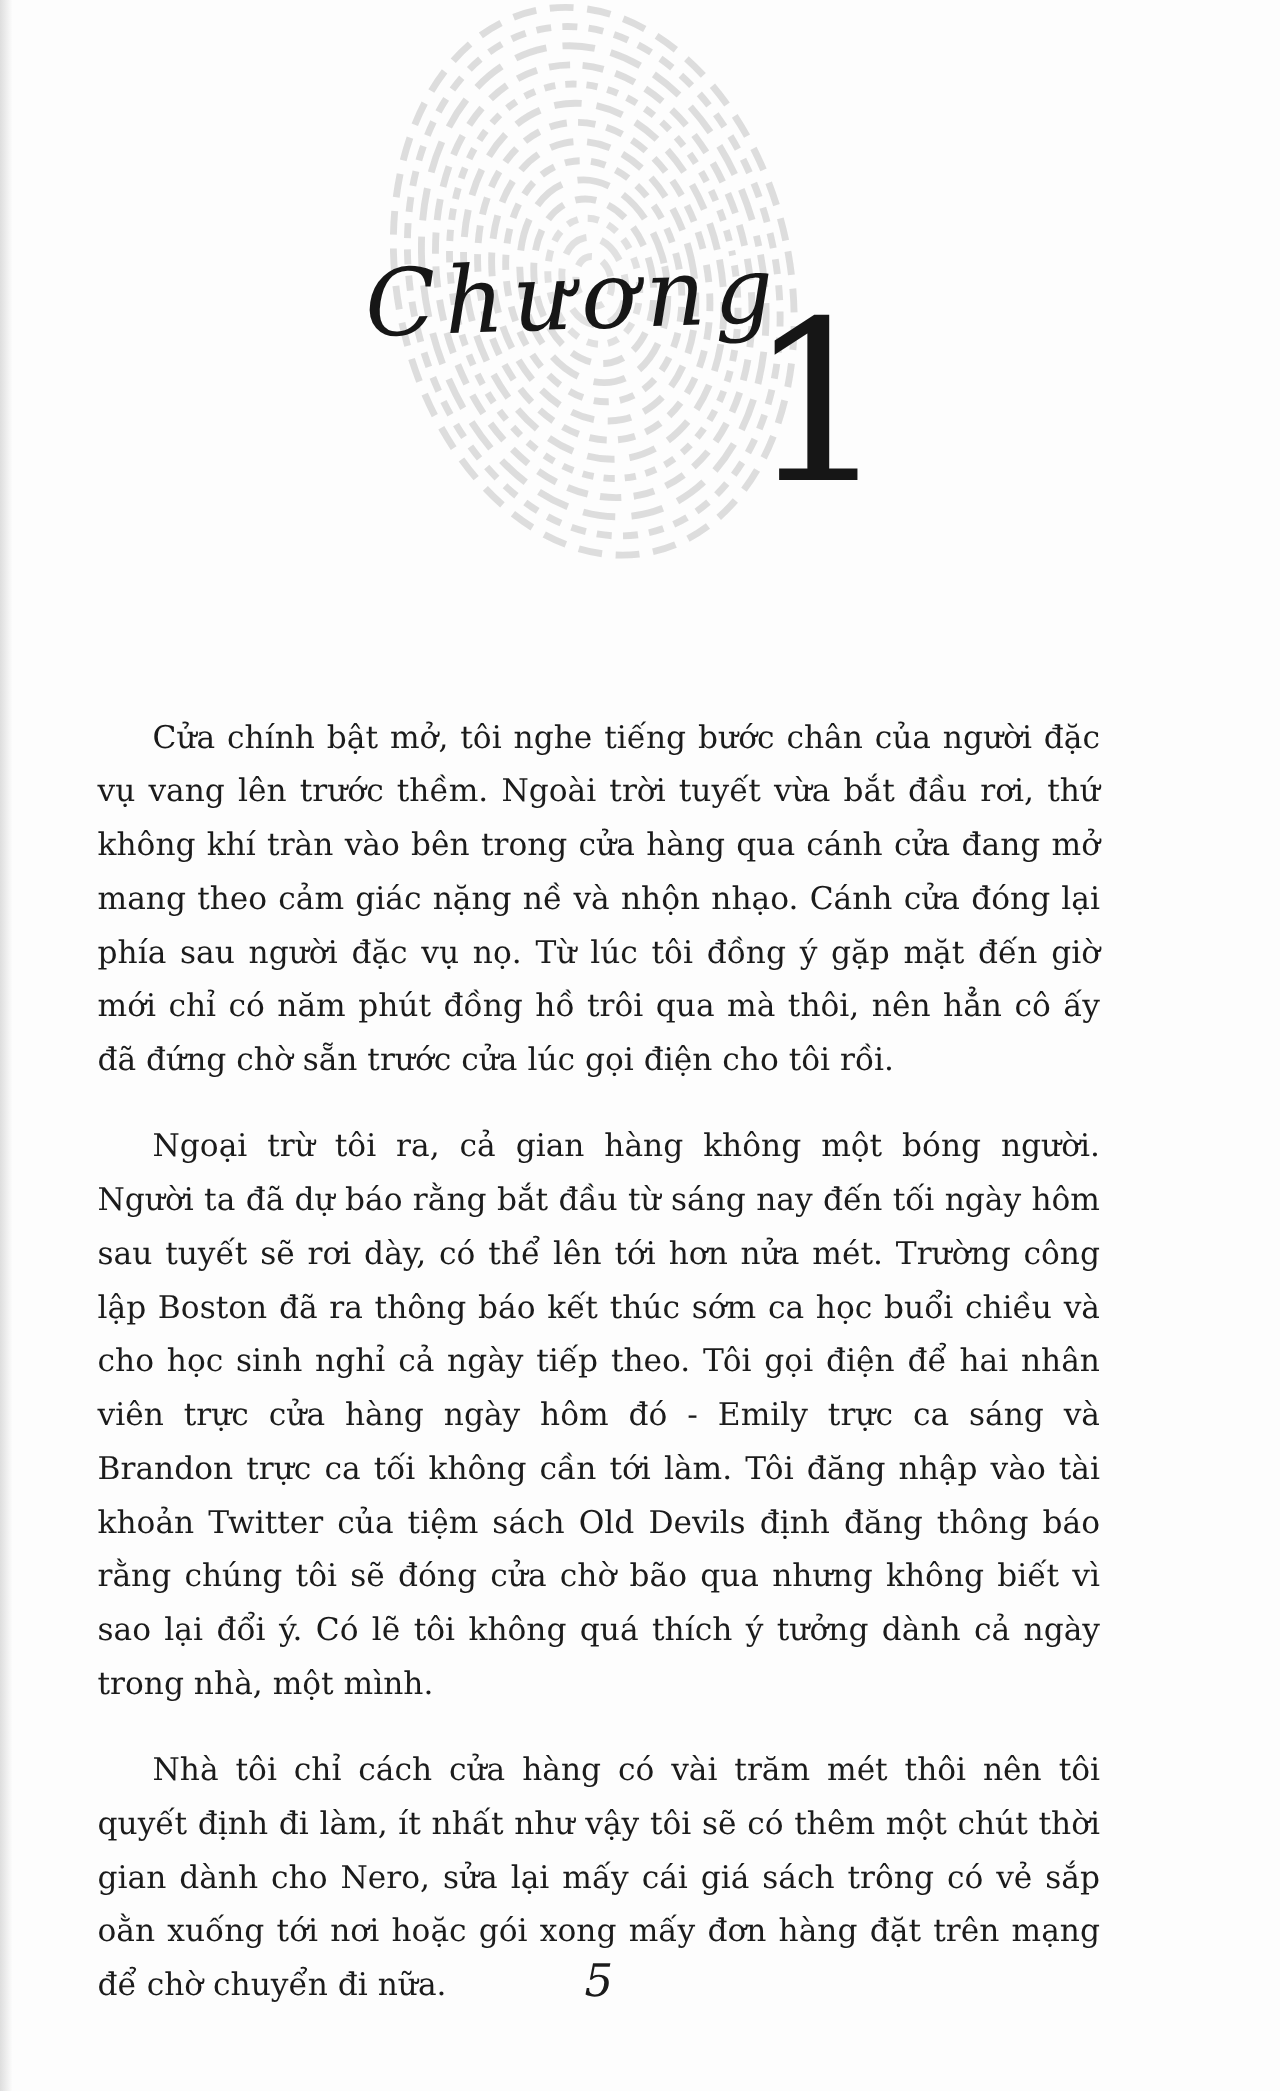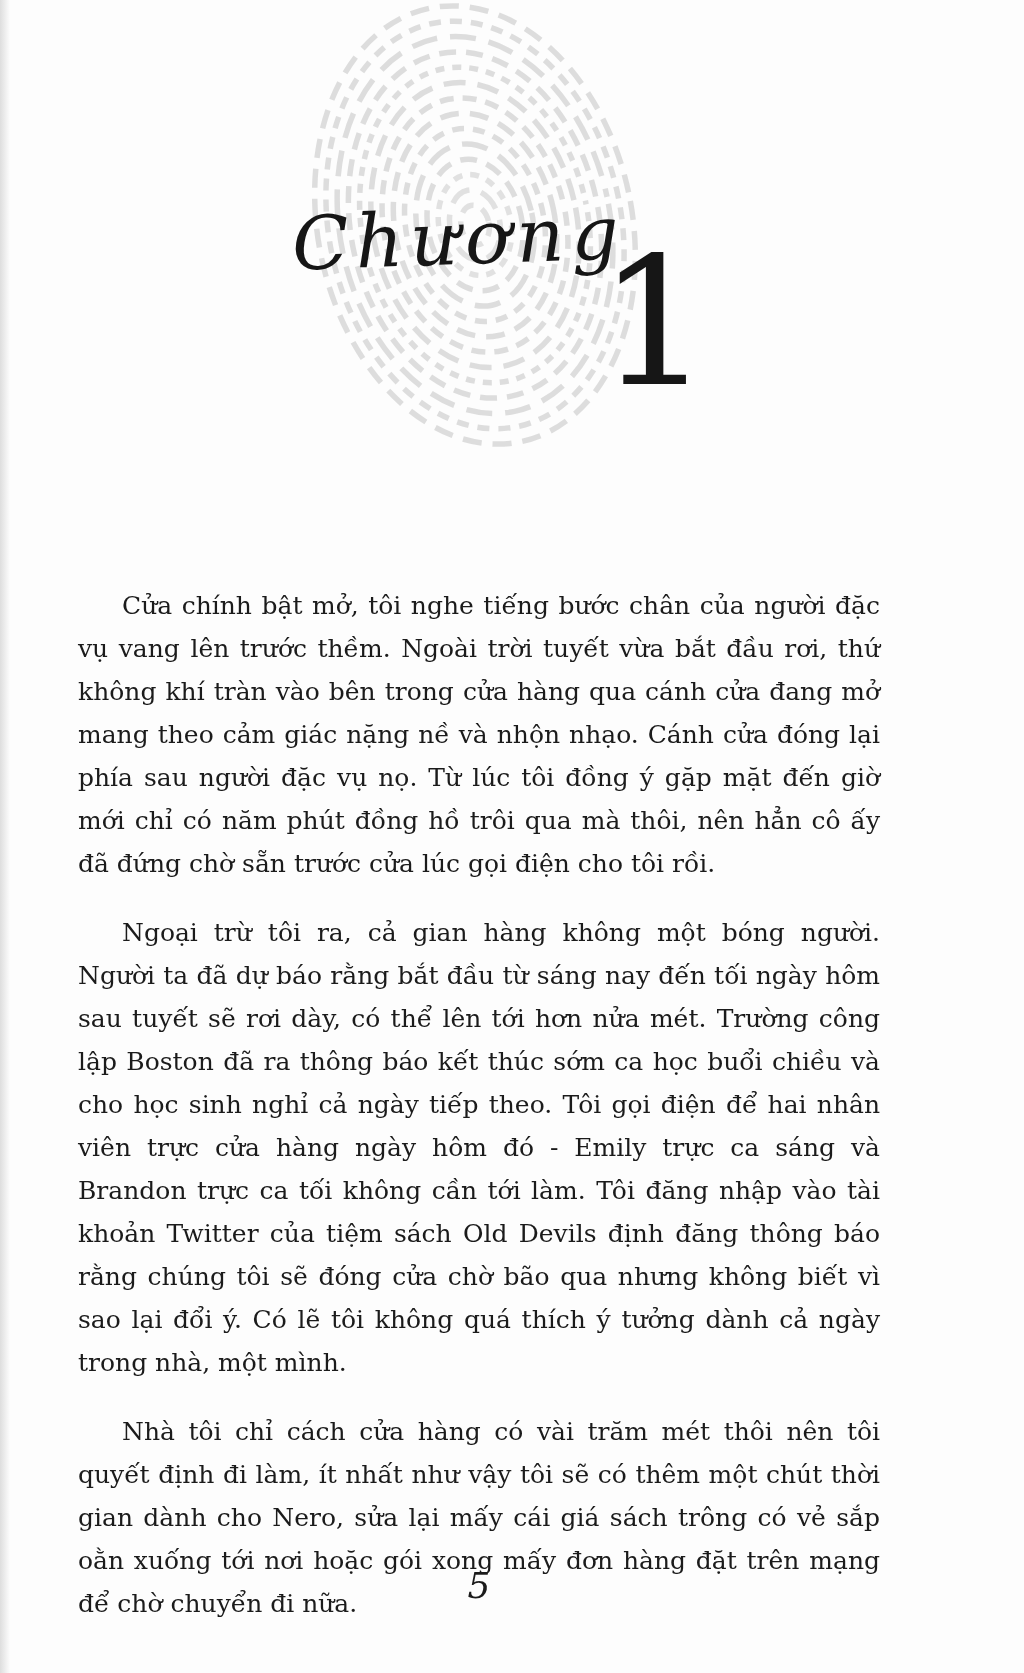--- a/index.html
+++ b/index.html
@@ -41,21 +41,21 @@
     left: 598px;
     top: 234px;
     width: 104px;
     text-align: center;
     font-size: 178px;
     line-height: 1;
   }
   .body-text {
     position: absolute;
     left: 78px;
-    top: 584px;
+    top: 568px;
     width: 802px;
     font-size: 25px;
     line-height: 43px;
     text-align: justify;
   }
   .body-text p {
     margin: 0 0 26px 0;
     text-indent: 44px;
   }
   .page-number {

